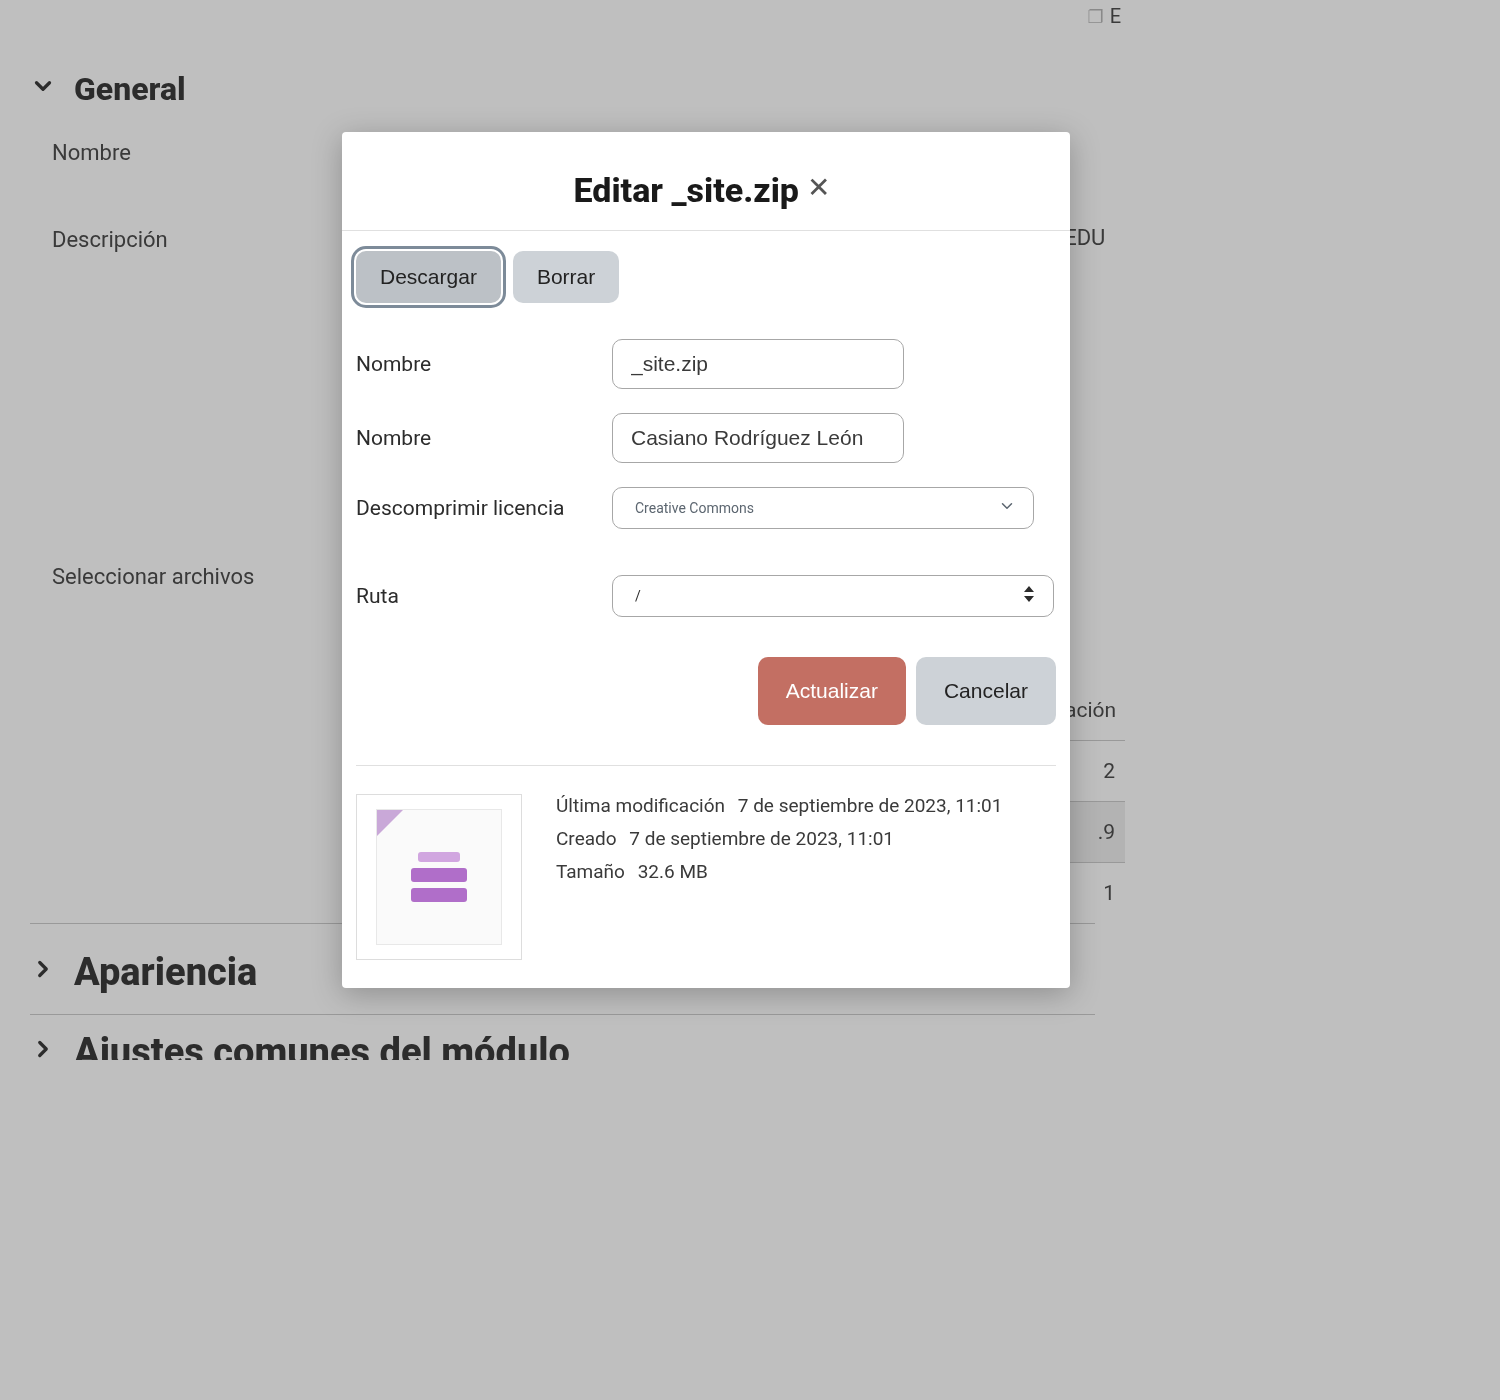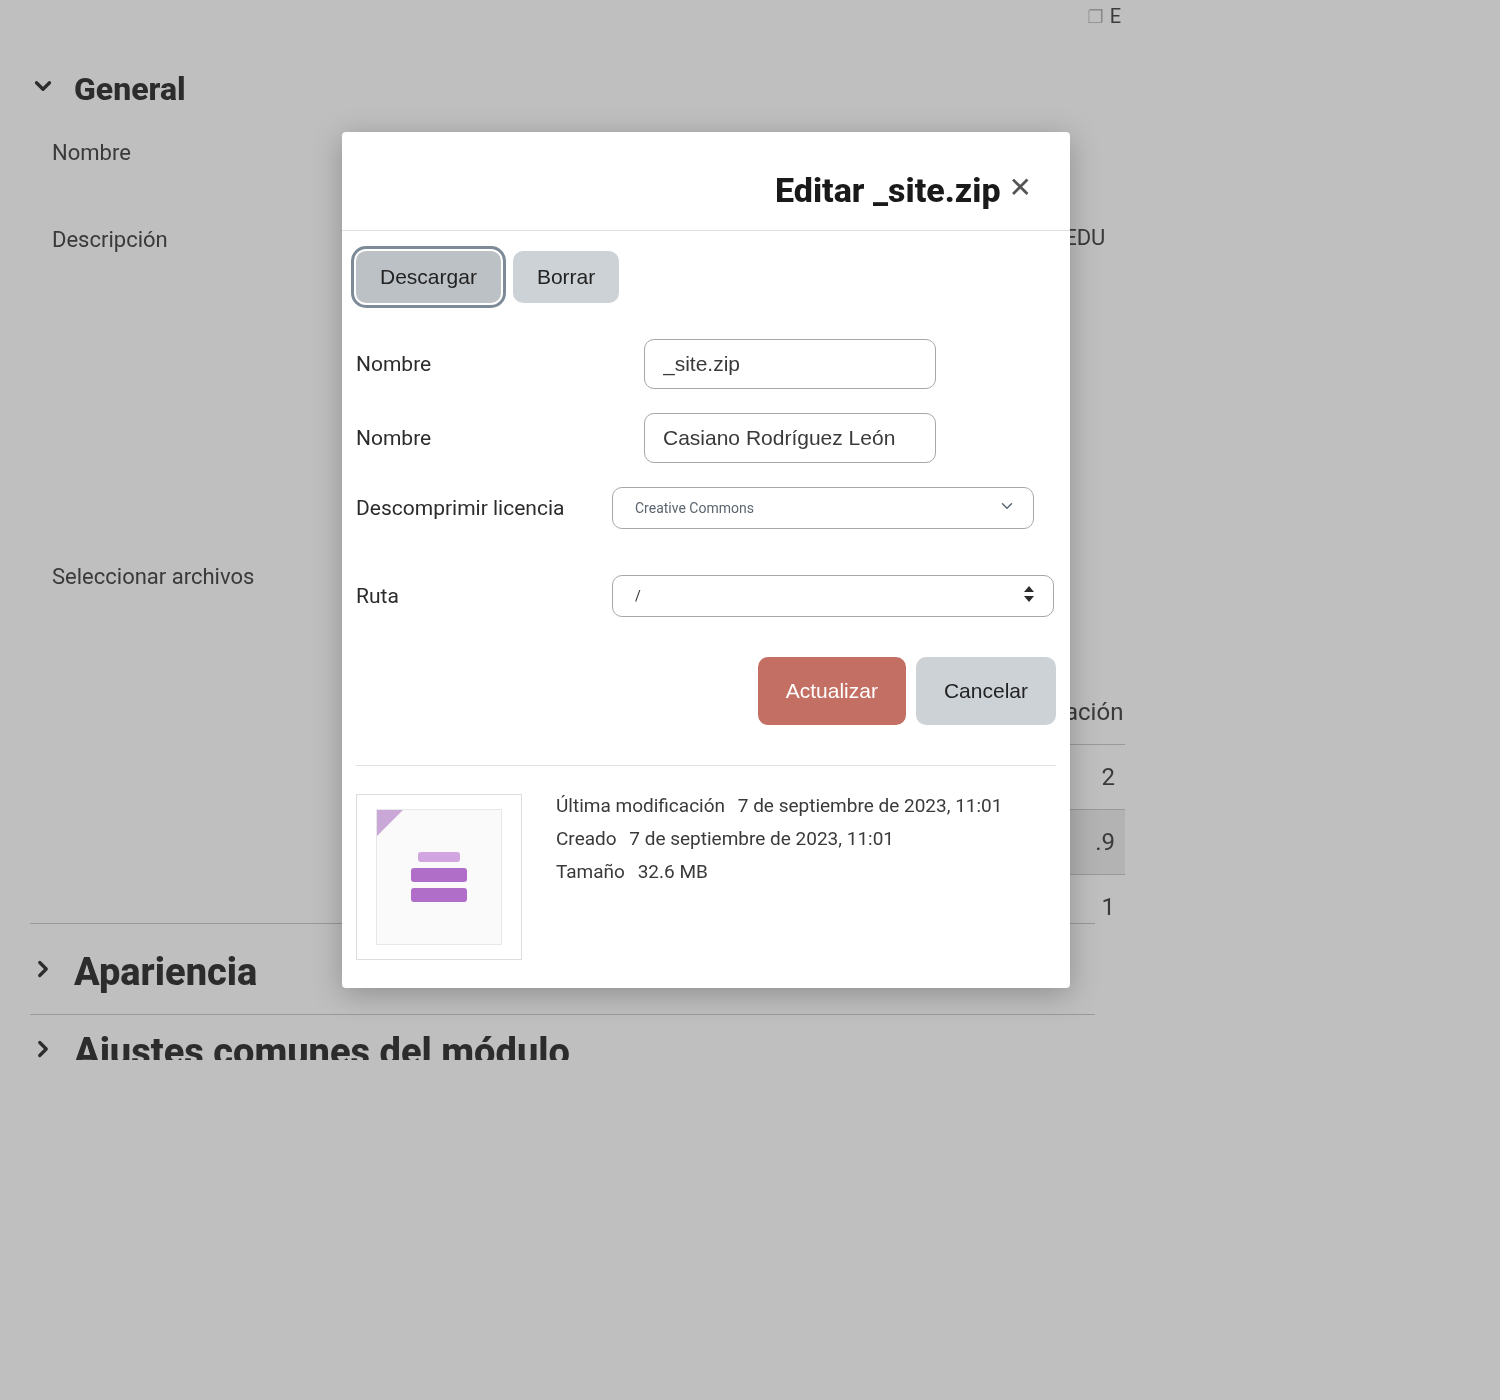--- a/index.html
+++ b/index.html
@@ -57,21 +57,21 @@
   }
   .form-label {
     width: 330px;
   }
   .bg-table-fragment {
     position: absolute;
     right: 0;
     top: 680px;
     width: 70px;
     color: #3a3a3a;
-    font-size: 24px;
+    font-size: 21px;
   }
   .bg-row { padding: 18px 10px; border-top: 1px solid #999; text-align: right;}
   .bg-row.alt { background: #b3b3b3; }
   .top-right {
     position: absolute;
     right: 0;
     top: 0;
     font-size: 20px;
     color: #3a3a3a;
     padding: 4px;
@@ -87,21 +87,21 @@
     left: 342px;
     top: 132px;
     width: 728px;
     background: #fff;
     border-radius: 4px;
     box-shadow: 0 6px 30px rgba(0,0,0,0.25);
     padding: 0;
   }
   .modal-header {
     display: flex;
-    justify-content: flex-end;
+    justify-content: center;
     align-items: flex-start;
     padding: 38px 30px 20px 30px;
     border-bottom: 1px solid #e0e0e0;
   }
   .modal-title {
     font-size: 34px;
     font-weight: 800;
     color: #1a1a1a;
   }
   .close-btn {
@@ -146,21 +146,20 @@
     color: #2c2c2c;
   }
   .text-input {
     border: 1px solid #a7a7a7;
     border-radius: 10px;
     padding: 12px 18px;
     font-size: 21px;
     color: #3a3a3a;
     width: 292px;
     background: #fff;
-    margin-left: 32px;
   }
   .select-wrap {
     position: relative;
     display: inline-block;
   }
   .select-input {
     border: 1px solid #a7a7a7;
     border-radius: 10px;
     padding: 12px 48px 12px 22px;
     font-size: 14px;

